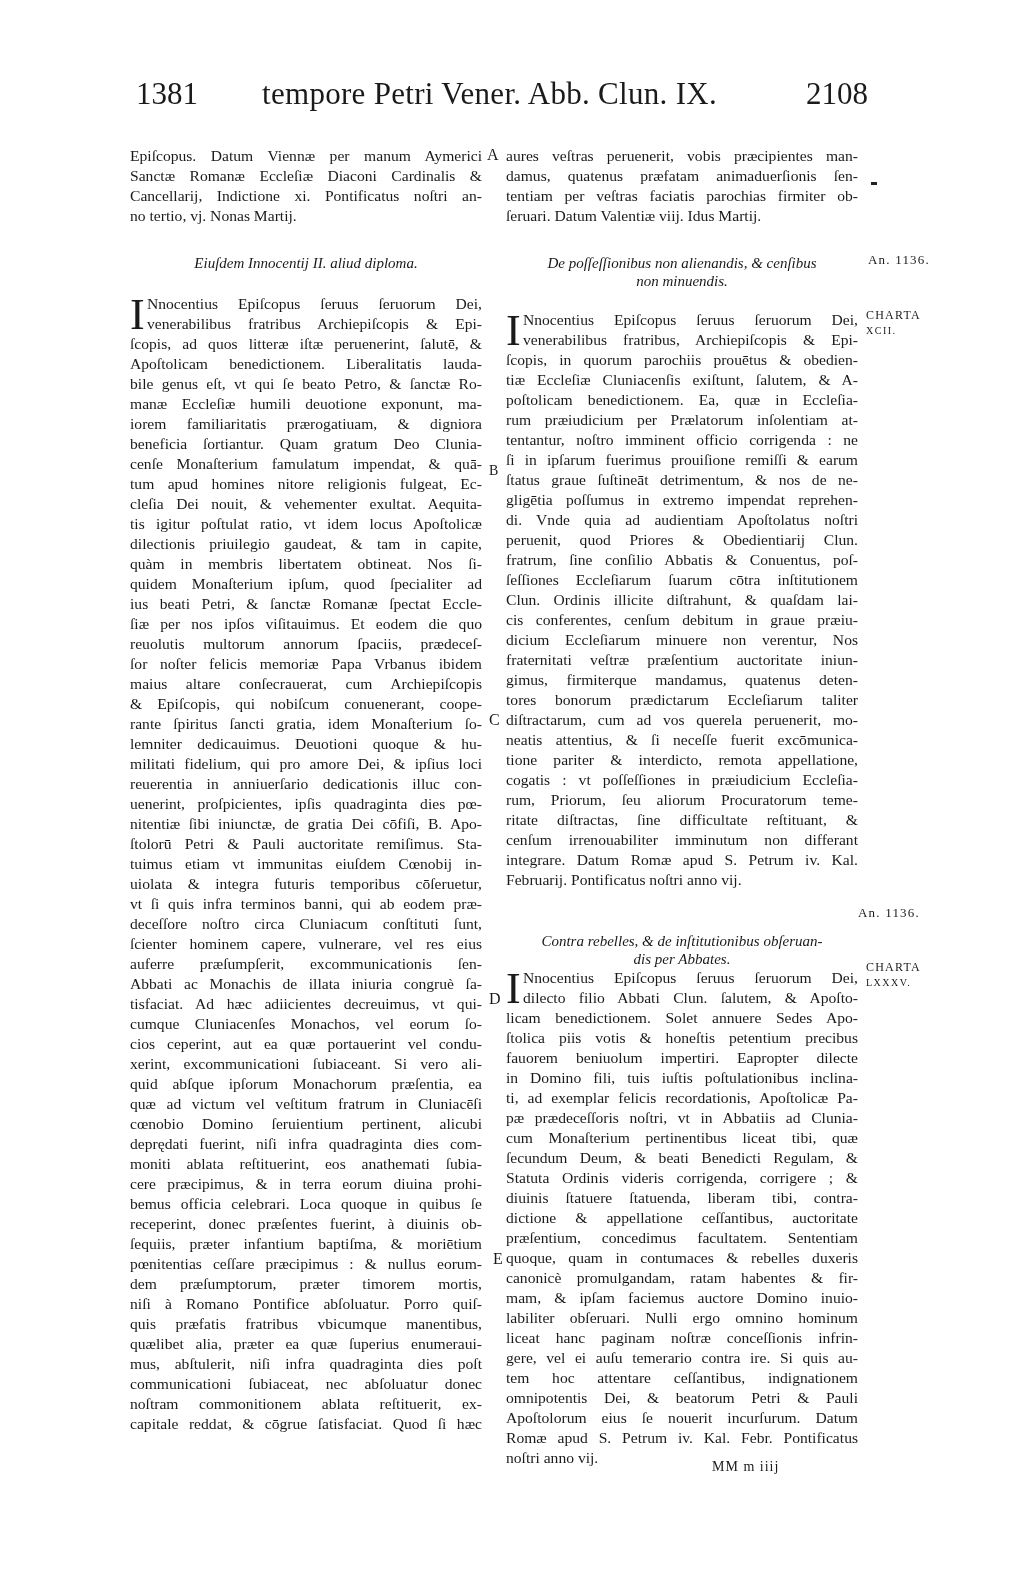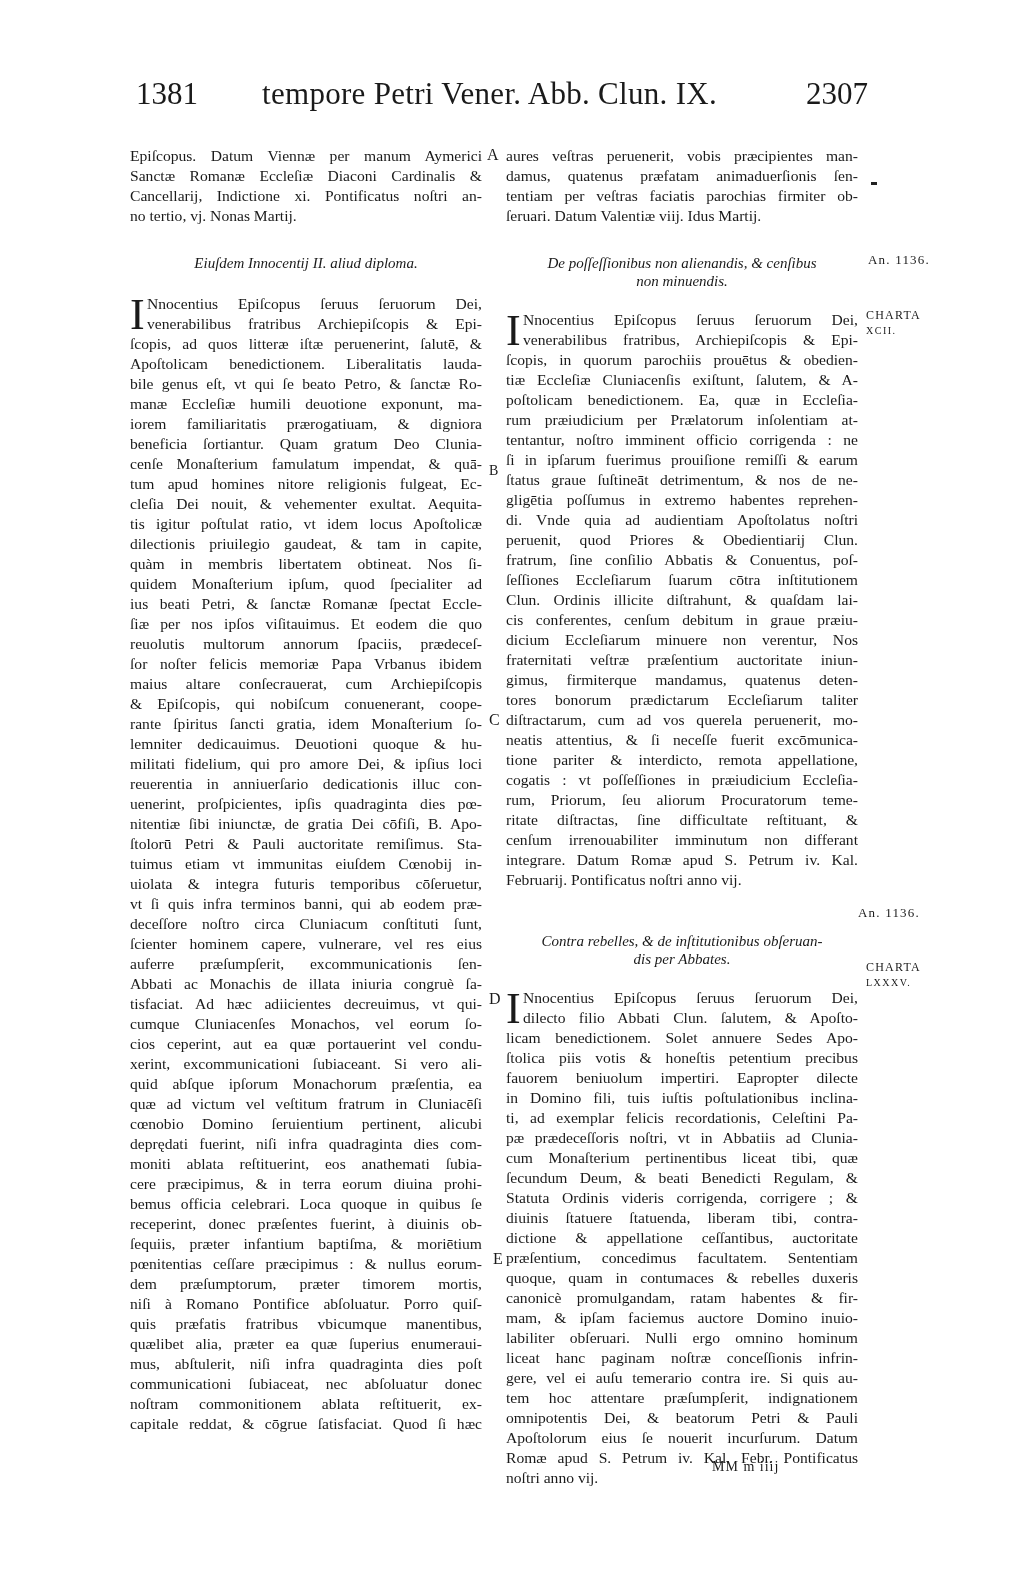--- a/index.html
+++ b/index.html
@@ -33,21 +33,21 @@
   .speck { position:absolute; background:#222; }
 </style>
 </head>
 <body>
 
 <div class="page">
 
   <div class="header">
     <span class="pgnum-left">1381</span>
     <span class="running-title">tempore Petri Vener. Abb. Clun. IX.</span>
-    <span class="pgnum-right">2307</span>
+    <span class="pgnum-right">2108</span>
   </div>
 
   <div class="col col-left">
     <div>
       <span class="line">Epiſcopus. Datum Viennæ per manum Aymerici</span>
       <span class="line">Sanctæ Romanæ Eccleſiæ Diaconi Cardinalis &amp;</span>
       <span class="line">Cancellarij, Indictione xi. Pontificatus noſtri an-</span>
       <span class="line last">no tertio, vj. Nonas Martij.</span>
     </div>
 
@@ -138,21 +138,21 @@
         <span class="line">Nnocentius Epiſcopus ſeruus ſeruorum Dei,</span>
         <span class="line">venerabilibus fratribus, Archiepiſcopis &amp; Epi-</span>
       </div>
       <span class="line">ſcopis, in quorum parochiis prouētus &amp; obedien-</span>
       <span class="line">tiæ Eccleſiæ Cluniacenſis exiſtunt, ſalutem, &amp; A-</span>
       <span class="line">poſtolicam benedictionem. Ea, quæ in Eccleſia-</span>
       <span class="line">rum præiudicium per Prælatorum inſolentiam at-</span>
       <span class="line">tentantur, noſtro imminent officio corrigenda : ne</span>
       <span class="line">ſi in ipſarum fuerimus prouiſione remiſſi &amp; earum</span>
       <span class="line">ſtatus graue ſuſtineāt detrimentum, &amp; nos de ne-</span>
-      <span class="line">gligētia poſſumus in extremo habentes reprehen-</span>
+      <span class="line">gligētia poſſumus in extremo impendat reprehen-</span>
       <span class="line">di. Vnde quia ad audientiam Apoſtolatus noſtri</span>
       <span class="line">peruenit, quod Priores &amp; Obedientiarij Clun.</span>
       <span class="line">fratrum, ſine conſilio Abbatis &amp; Conuentus, poſ-</span>
       <span class="line">ſeſſiones Eccleſiarum ſuarum cōtra inſtitutionem</span>
       <span class="line">Clun. Ordinis illicite diſtrahunt, &amp; quaſdam lai-</span>
       <span class="line">cis conferentes, cenſum debitum in graue præiu-</span>
       <span class="line">dicium Eccleſiarum minuere non verentur, Nos</span>
       <span class="line">fraternitati veſtræ præſentium auctoritate iniun-</span>
       <span class="line">gimus, firmiterque mandamus, quatenus deten-</span>
       <span class="line">tores bonorum prædictarum Eccleſiarum taliter</span>
@@ -160,50 +160,50 @@
       <span class="line">neatis attentius, &amp; ſi neceſſe fuerit excōmunica-</span>
       <span class="line">tione pariter &amp; interdicto, remota appellatione,</span>
       <span class="line">cogatis : vt poſſeſſiones in præiudicium Eccleſia-</span>
       <span class="line">rum, Priorum, ſeu aliorum Procuratorum teme-</span>
       <span class="line">ritate diſtractas, ſine difficultate reſtituant, &amp;</span>
       <span class="line">cenſum irrenouabiliter imminutum non differant</span>
       <span class="line">integrare. Datum Romæ apud S. Petrum iv. Kal.</span>
       <span class="line last">Februarij. Pontificatus noſtri anno vij.</span>
     </div>
 
-    <div class="heading" style="margin-top:42px;margin-bottom:20px;">
+    <div class="heading" style="margin-top:42px;">
       <span class="line">Contra rebelles, &amp; de inſtitutionibus obſeruan-</span>
       <span class="line">dis per Abbates.</span>
     </div>
 
     <div class="dropcap-wrap">
       <span class="dropcap">I</span>
       <div class="indent">
         <span class="line">Nnocentius Epiſcopus ſeruus ſeruorum Dei,</span>
         <span class="line">dilecto filio Abbati Clun. ſalutem, &amp; Apoſto-</span>
       </div>
       <span class="line">licam benedictionem. Solet annuere Sedes Apo-</span>
       <span class="line">ſtolica piis votis &amp; honeſtis petentium precibus</span>
       <span class="line">fauorem beniuolum impertiri. Eapropter dilecte</span>
       <span class="line">in Domino fili, tuis iuſtis poſtulationibus inclina-</span>
-      <span class="line">ti, ad exemplar felicis recordationis, Celeſtini Pa-</span>
+      <span class="line">ti, ad exemplar felicis recordationis, Apoſtolicæ Pa-</span>
       <span class="line">pæ prædeceſſoris noſtri, vt in Abbatiis ad Clunia-</span>
       <span class="line">cum Monaſterium pertinentibus liceat tibi, quæ</span>
       <span class="line">ſecundum Deum, &amp; beati Benedicti Regulam, &amp;</span>
       <span class="line">Statuta Ordinis videris corrigenda, corrigere ; &amp;</span>
       <span class="line">diuinis ſtatuere ſtatuenda, liberam tibi, contra-</span>
       <span class="line">dictione &amp; appellatione ceſſantibus, auctoritate</span>
       <span class="line">præſentium, concedimus facultatem. Sententiam</span>
       <span class="line">quoque, quam in contumaces &amp; rebelles duxeris</span>
       <span class="line">canonicè promulgandam, ratam habentes &amp; fir-</span>
       <span class="line">mam, &amp; ipſam faciemus auctore Domino inuio-</span>
       <span class="line">labiliter obſeruari. Nulli ergo omnino hominum</span>
       <span class="line">liceat hanc paginam noſtræ conceſſionis infrin-</span>
       <span class="line">gere, vel ei auſu temerario contra ire. Si quis au-</span>
-      <span class="line">tem hoc attentare præſumpſerit, indignationem</span>
+      <span class="line">tem hoc attentare ceſſantibus, indignationem</span>
       <span class="line">omnipotentis Dei, &amp; beatorum Petri &amp; Pauli</span>
       <span class="line">Apoſtolorum eius ſe nouerit incurſurum. Datum</span>
       <span class="line">Romæ apud S. Petrum iv. Kal. Febr. Pontificatus</span>
       <span class="line last">noſtri anno vij.</span>
     </div>
   </div>
 
   <span class="margin-letter" style="left:487px;top:146px;">A</span>
   <span class="margin-letter" style="left:489px;top:463px;font-size:14px;">B</span>
   <span class="margin-letter" style="left:489px;top:711px;">C</span>

